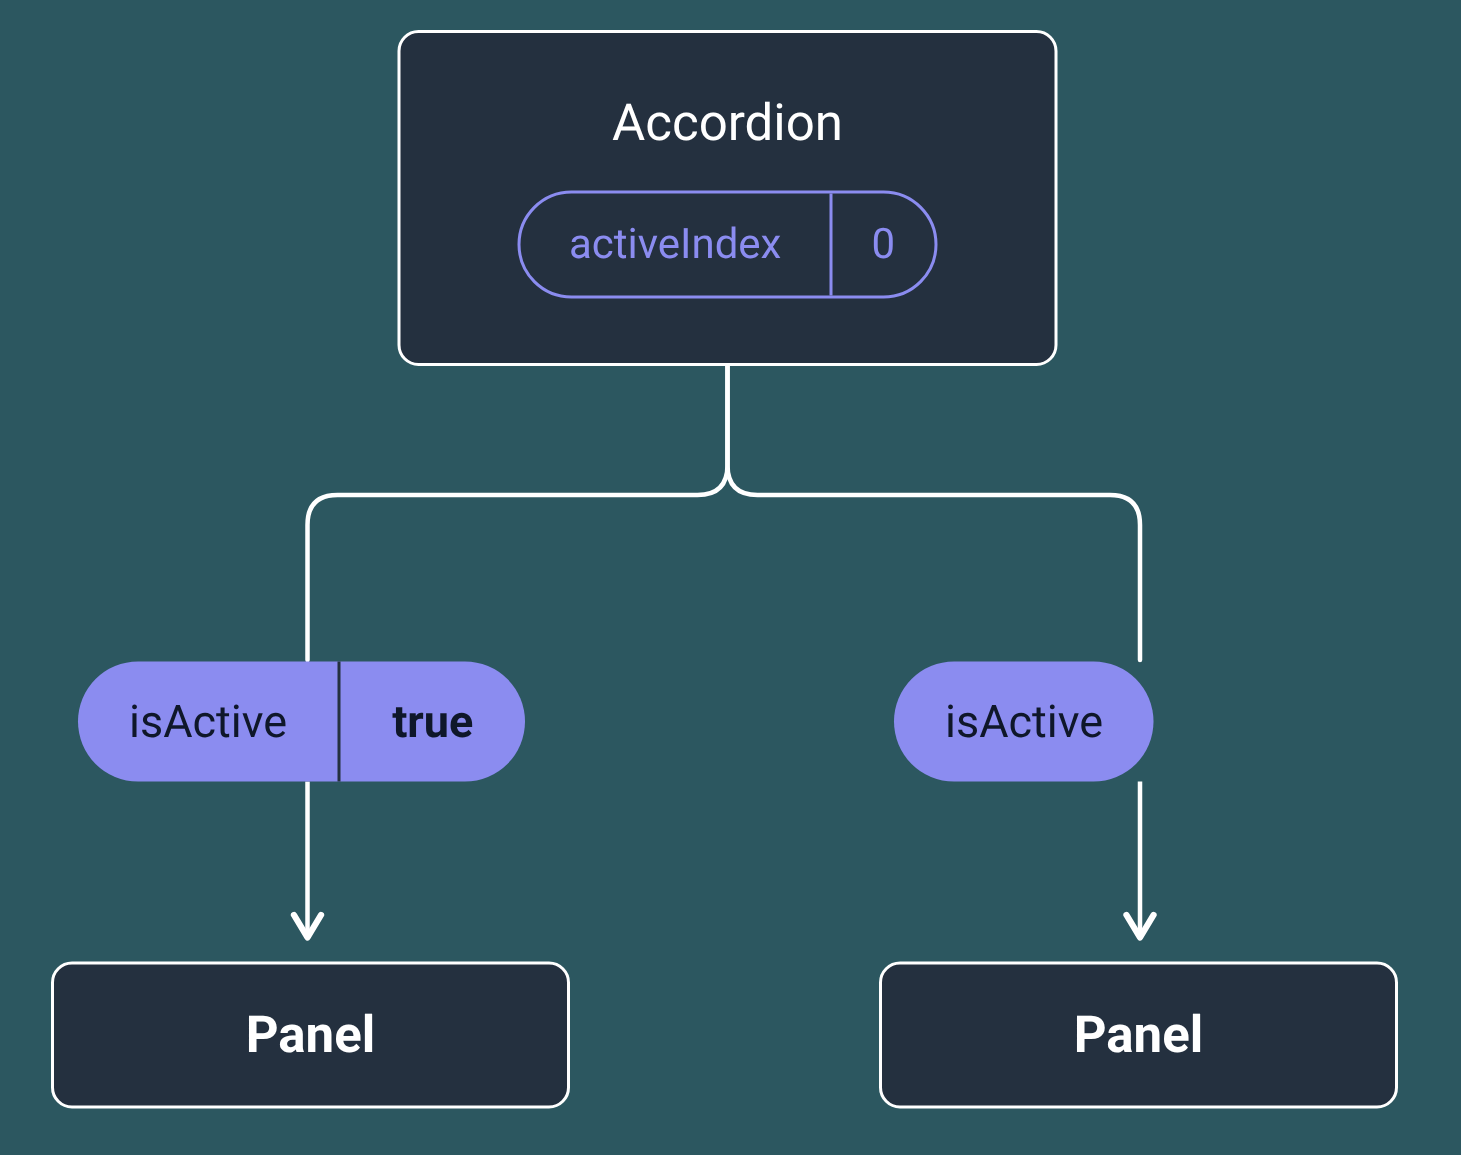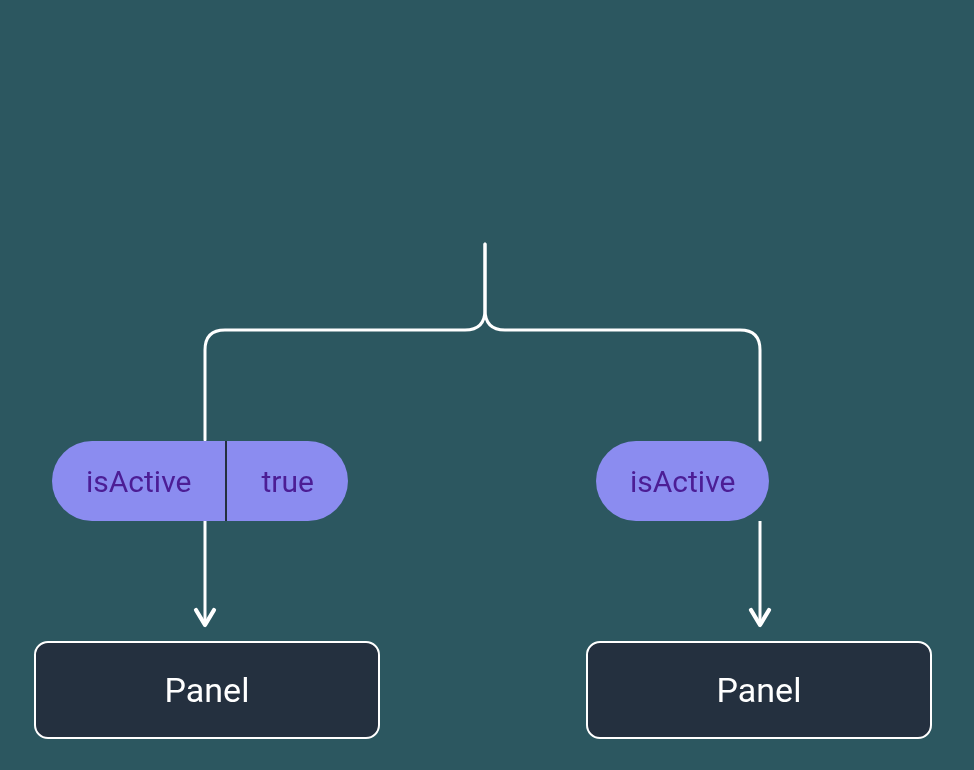--- a/index.html
+++ b/index.html
@@ -96,40 +96,42 @@
     display: flex;
     align-items: stretch;
     background: #8b8cf0;
     border-radius: 999px;
     height: 80px;
   }
   .prop-pill .pseg {
     display: flex;
     align-items: center;
     justify-content: center;
-    color: #4c1d95;
+    color: #0f172a;
     font-size: 30px;
     padding: 0 34px;
   }
   .prop-pill .pseg + .pseg {
     border-left: 2px solid #24303f;
+    font-weight: bold;
   }
 
   
   .panel-box {
     position: absolute;
     background: #24303f;
     border: 2px solid #ffffff;
     border-radius: 14px;
     display: flex;
     align-items: center;
     justify-content: center;
     color: #ffffff;
     font-size: 34px;
     height: 98px;
+    font-weight: bold;
   }
 
   
   svg.connectors {
     position: absolute;
     left: 0; top: 0;
     width: 974px; height: 770px;
     pointer-events: none;
   }
 </style>
@@ -145,20 +147,27 @@
       </marker>
     </defs>
 
     <path d="M485 244 L485 310 Q485 330 465 330 L225 330 Q205 330 205 350 L205 440" fill="none" stroke="#ffffff" stroke-width="3" stroke-linecap="round"></path>
     <path d="M485 244 L485 310 Q485 330 505 330 L740 330 Q760 330 760 350 L760 440" fill="none" stroke="#ffffff" stroke-width="3" stroke-linecap="round"></path>
 
     <line x1="205" y1="521" x2="205" y2="622" stroke="#ffffff" stroke-width="3" marker-end="url(#arrowhead)"></line>
     <line x1="760" y1="521" x2="760" y2="622" stroke="#ffffff" stroke-width="3" marker-end="url(#arrowhead)"></line>
   </svg>
 
+  <div class="accordion-box">
+    <div class="accordion-title">Accordion</div>
+    <div class="state-pill">
+      <div class="seg">activeIndex</div>
+      <div class="seg val">0</div>
+    </div>
+  </div>
 
   <div class="prop-pill" style="left:52px; top:441px;">
     <div class="pseg">isActive</div>
     <div class="pseg">true</div>
   </div>
 
   <div class="prop-pill" style="left:596px; top:441px;">
     <div class="pseg">isActive</div>
   </div>
 

